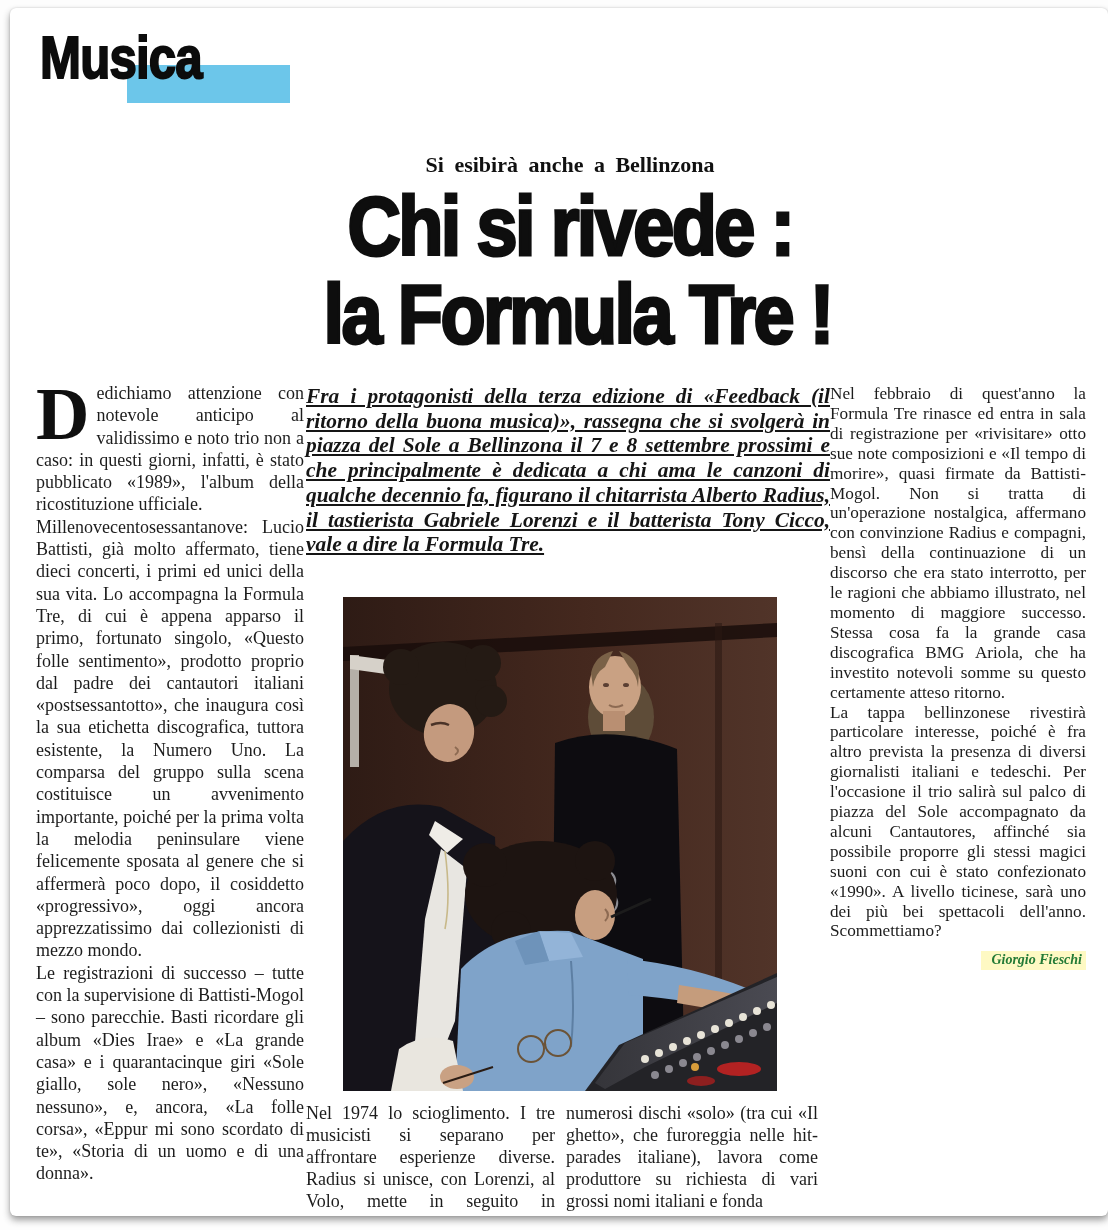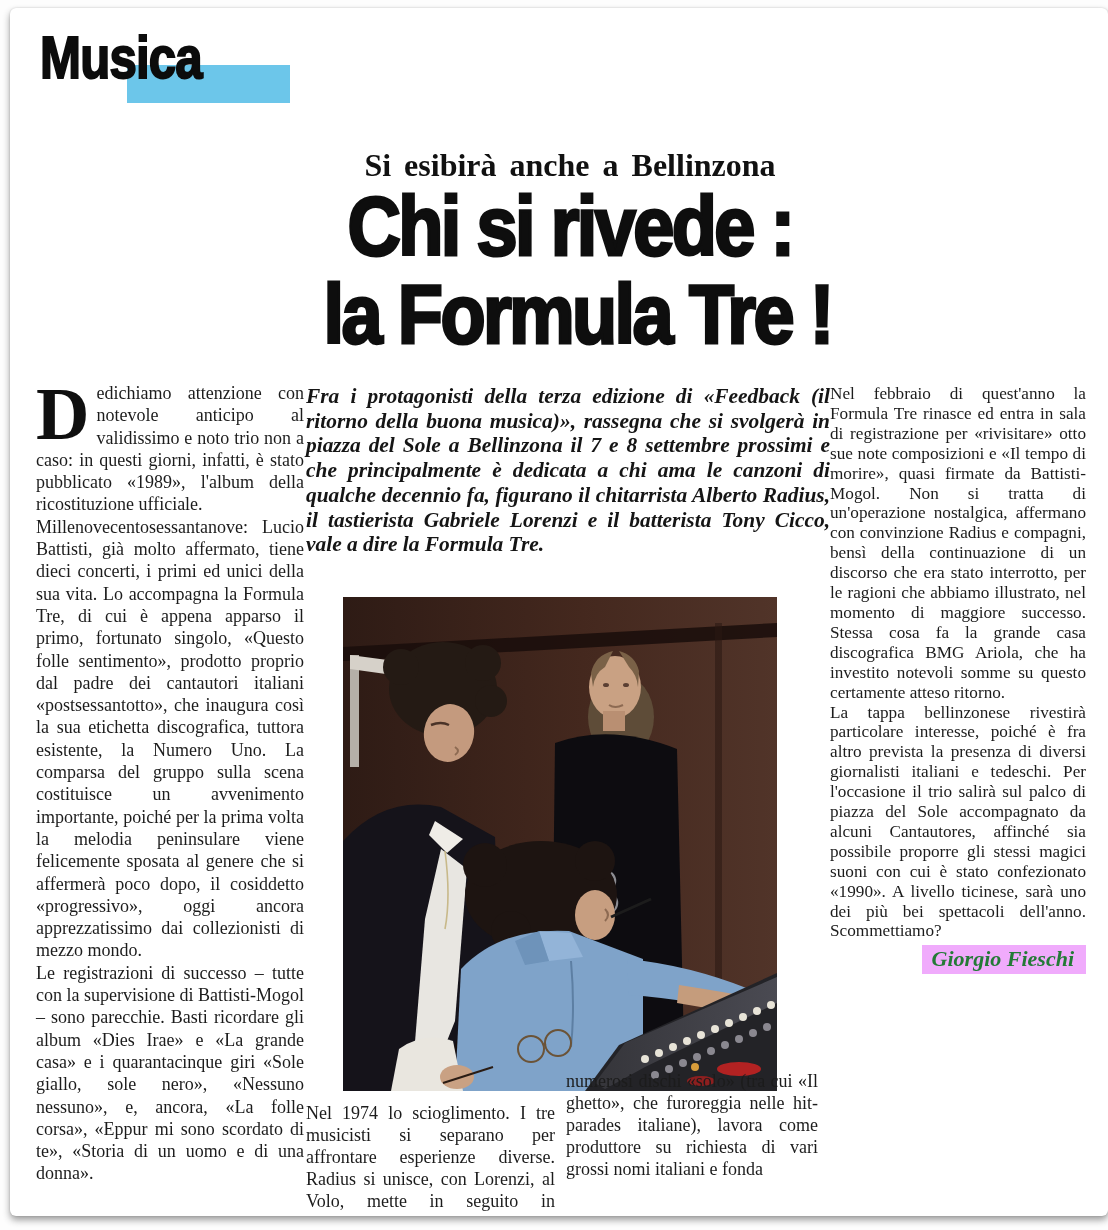--- a/index.html
+++ b/index.html
@@ -28,56 +28,56 @@
     font-family:"Liberation Sans", sans-serif; font-weight:700;
     font-size:60px; line-height:68px; letter-spacing:-1px; color:#0c0c0c;
     -webkit-text-stroke:2px #0c0c0c;
     transform:scaleX(.82); transform-origin:0 0;
     z-index:2; white-space:nowrap;
   }
 
   
   .kicker{
     position:absolute; left:280px; top:140px; width:560px;
-    text-align:center; font-weight:700; font-size:32px; line-height:34px;
+    text-align:center; font-weight:700; font-size:22px; line-height:34px;
     word-spacing:5px; color:#111;
   }
   .headline{
     position:absolute; left:280px; top:174px; width:560px;
     text-align:center; font-family:"Liberation Sans", sans-serif;
     font-weight:700; font-size:84px; line-height:88px; letter-spacing:-3px;
     color:#0e0e0e; -webkit-text-stroke:3px #0e0e0e;
     transform:scaleX(.88); transform-origin:50% 0;
   }
   .headline .hl{ display:block; white-space:nowrap; }
 
   
   .col{ position:absolute; text-align:justify; }
   .col p{ margin:0; hyphens:auto; -webkit-hyphens:auto; }
 
   .col-left{ left:26px; top:374px; width:268px; font-size:18px; line-height:22.3px; }
   .col-right{ left:820px; top:376px; width:256px; font-size:17.2px; line-height:19.9px; }
   .below-left{ left:296px; top:1094px; width:249px; font-size:18px; line-height:22px; }
-  .below-right{ left:556px; top:1062px; width:252px; font-size:18px; line-height:22px; }
+  .below-right{ left:556px; top:1094px; width:252px; font-size:18px; line-height:22px; }
 
   .dropcap{
     float:left; font-weight:700; font-size:74px; line-height:58px;
     padding:3px 7px 0 0; color:#0f0f0f;
   }
 
   .lede{
     position:absolute; left:296px; top:376px; width:524px;
     font-weight:700; font-style:italic; font-size:21.4px; line-height:24.7px;
-    text-align:justify; color:#151515; hyphens:auto; -webkit-hyphens:auto;
+    text-align:justify; color:#151515; hyphens:auto;text-decoration:underline; -webkit-hyphens:auto;
   }
 
   .byline{ text-align:right; margin-top:8px; }
   .byline-text{
-    color:var(--green); font-weight:700; font-style:italic; font-size:22px;
-    background:#f0abfc; padding:1px 12px 3px 10px;
+    color:var(--green); font-weight:700; font-style:italic; font-size:14px;
+    background:#fef9c3; padding:1px 4px 3px 10px;
   }
 
   
   .photo{
     position:absolute; left:333px; top:589px; width:434px; height:494px;
     overflow:hidden; background:#3a2119;
   }
   .photo svg{ display:block; }
 </style>
 </head>

